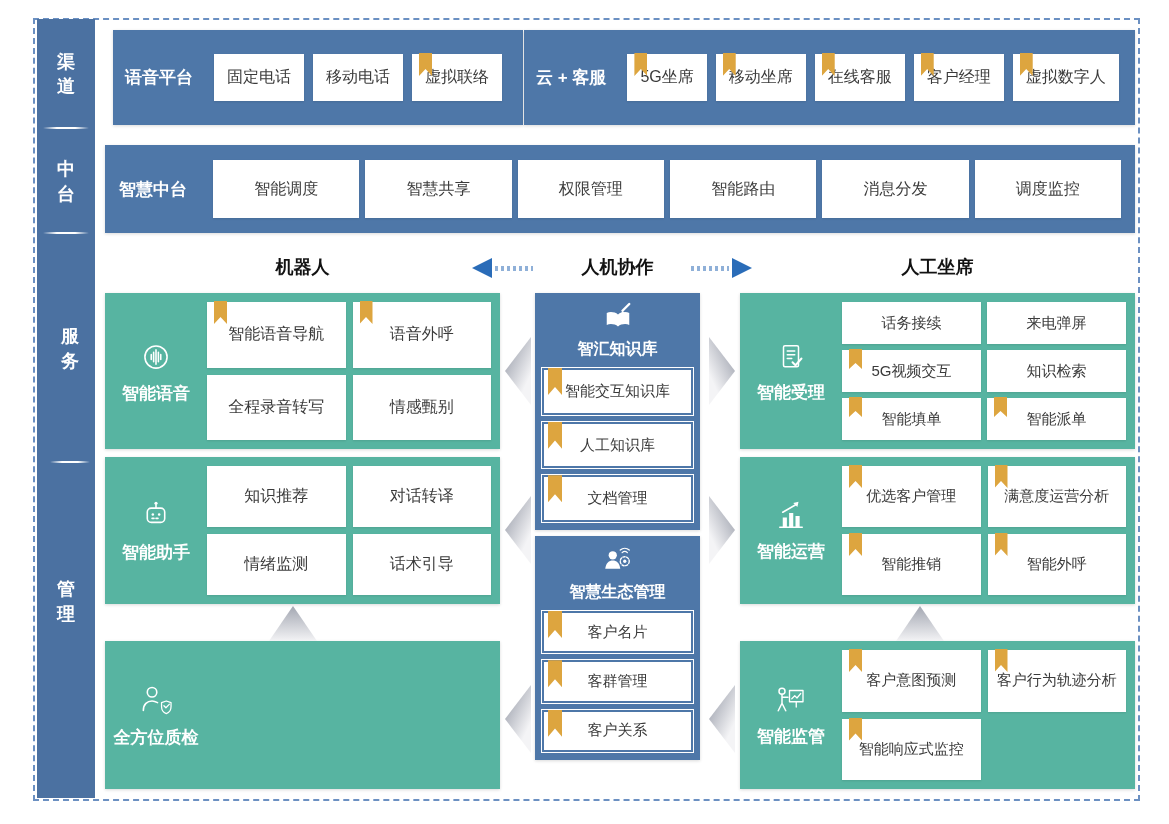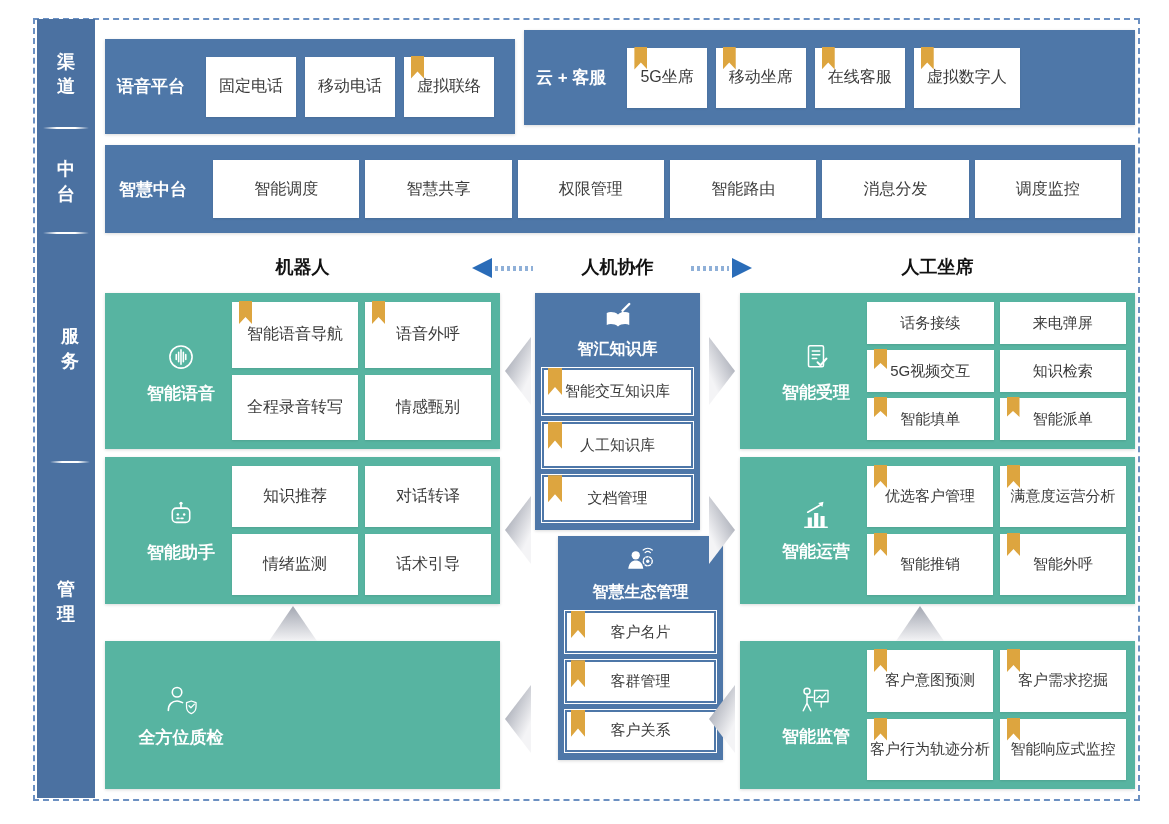--- a/index.html
+++ b/index.html
@@ -14,59 +14,59 @@
   .sidebar .side-sec:nth-of-type(2){height:105px;}
   .sidebar .side-sec:nth-of-type(3){height:229px;margin-left:8px;}
   .sidebar .side-sec:nth-of-type(4){height:277px;}
   .side-label{width:20px;text-align:center;word-break:break-all;line-height:1.35;font-size:18px;font-weight:bold;color:#fff;}
   .side-divider{position:absolute;bottom:0;left:10%;width:80%;height:2px;border-radius:2px;background:linear-gradient(90deg,transparent,#fff 30%,#fff 70%,transparent);}
   .side-sec:last-child .side-divider{display:none;}
 
   
   .bluerow{position:absolute;background:#4e77a8;display:flex;align-items:center;box-shadow:0 1px 3px rgba(0,0,0,.15);}
   .row1{top:30px;height:95px;padding:0 12px;gap:9px;box-sizing:border-box;}
-  .row1a{left:105px;width:410px;margin-top:9px;}
+  .row1a{left:113px;width:410px;}
   .row1b{left:524px;width:611px;}
   .row2{top:145px;height:88px;left:105px;width:1030px;padding:0 14px;gap:14px;box-sizing:border-box;}
   .blk-title{color:#fff;font-weight:bold;font-size:17px;white-space:nowrap;margin-right:12px;}
   .boxrow{display:flex;align-items:center;gap:9px;flex:1;}
   .row2 .boxrow{gap:6px;}
   .wbox{position:relative;background:#fff;display:flex;align-items:center;justify-content:center;color:#3b3b3b;font-size:16px;white-space:nowrap;box-shadow:0 1px 2px rgba(0,0,0,.10);}
-  .boxrow .wbox{height:60px;padding:0 13px;}
+  .boxrow .wbox{height:47px;padding:0 13px;}
   .row2 .wbox{flex:1;height:58px;}
   .ribbon{position:absolute;top:-1px;left:7px;width:13px;height:23px;background:#dda53f;clip-path:polygon(0 0,100% 0,100% 100%,50% 70%,0 100%);}
 
   
   .collab-label{position:absolute;top:252px;height:30px;line-height:30px;text-align:center;font-size:18px;font-weight:bold;color:#121212;}
   .cl-left{left:105px;width:395px;}
   .cl-center{left:535px;width:165px;}
   .cl-right{left:740px;width:395px;}
   .harrow{position:absolute;top:258px;display:flex;align-items:center;}
   .ha-left{left:472px;}
   .ha-right{left:688px;}
   .tri-l{width:0;height:0;border-top:10px solid transparent;border-bottom:10px solid transparent;border-right:20px solid #2a6cb8;}
   .tri-r{width:0;height:0;border-top:10px solid transparent;border-bottom:10px solid transparent;border-left:20px solid #2a6cb8;}
   .dash-tail{width:38px;height:5px;margin:0 3px;background:repeating-linear-gradient(to right,#8fb0d8 0 3px,transparent 3px 6px);}
 
   
   .tealblk{position:absolute;width:395px;background:#57b4a1;display:flex;box-shadow:0 1px 3px rgba(0,0,0,.15);}
   .lcol{left:105px;} .rcol{left:740px;}
   .b1{top:293px;height:156px;} .b2{top:457px;height:147px;} .b3{top:641px;height:148px;}
-  .blk-side{width:102px;flex:none;display:flex;flex-direction:column;align-items:center;justify-content:center;gap:6px;margin-left:25px;}
+  .blk-side{width:102px;flex:none;display:flex;flex-direction:column;align-items:center;justify-content:center;gap:6px;}
   .blk-name{color:#fff;font-weight:bold;font-size:17px;white-space:nowrap;}
   .grid2{flex:1;display:grid;grid-template-columns:1fr 1fr;gap:7px;padding:9px 9px 9px 0;}
   .grid2 .wbox{height:auto;font-size:16px;}
   .rcol .grid2 .wbox{font-size:15px;}
   .rows3{grid-template-rows:1fr 1fr 1fr;gap:6px;}
   .rows3 .wbox{font-size:15px;}
   .rows3 .ribbon{height:20px;}
 
   
   .bluecol{position:absolute;left:535px;width:165px;background:#4e77a8;display:flex;flex-direction:column;box-shadow:0 1px 3px rgba(0,0,0,.15);}
-  .m1{top:293px;height:237px;} .m2{top:536px;height:224px;margin-left:23px;}
+  .m1{top:293px;height:237px;} .m2{top:536px;height:224px;}
   .mid-head{display:flex;flex-direction:column;align-items:center;padding:8px 0 6px;gap:2px;}
   .mid-title{color:#fff;font-weight:bold;font-size:16px;}
   .mid-items{flex:1;display:flex;flex-direction:column;gap:7px;padding:2px 7px 8px;}
   .mbox{position:relative;flex:1;background:#fff;border:2px solid #4e77a8;outline:1px solid #fff;display:flex;align-items:center;justify-content:center;font-size:15px;color:#3b3b3b;white-space:nowrap;}
   .mbox .ribbon{left:4px;top:-2px;width:14px;height:27px;}
 
   
   .chev{position:absolute;width:26px;height:68px;}
   .chev-point-left{clip-path:polygon(100% 0,0 50%,100% 100%);background:linear-gradient(115deg,#a3a7b2 15%,#f4f4f6 75%);}
   .chev-point-right{clip-path:polygon(0 0,100% 50%,0 100%);background:linear-gradient(245deg,#a3a7b2 15%,#f4f4f6 75%);}
@@ -130,20 +130,24 @@
           <span class="ribbon"></span>
           <span>5G坐席</span>
         </div>
         <div class="wbox">
           <span class="ribbon"></span>
           <span>移动坐席</span>
         </div>
         <div class="wbox">
           <span class="ribbon"></span>
           <span>在线客服</span>
+        </div>
+        <div class="wbox">
+          <span class="ribbon"></span>
+          <span>客户经理</span>
         </div>
         <div class="wbox">
           <span class="ribbon"></span>
           <span>虚拟数字人</span>
         </div>
       </div>
   </section>
 
   <section class="bluerow row2">
     <div class="blk-title">智慧中台</div>
@@ -404,24 +408,20 @@
       <div class="blk-name">智能监管</div>
     </div>
     <div class="grid2">
 
     <div class="wbox">
           <span class="ribbon"></span>
           <span>客户意图预测</span>
         </div>
         <div class="wbox">
           <span class="ribbon"></span>
-          <span>客户需求挖掘</span>
-        </div>
-        <div class="wbox">
-          <span class="ribbon"></span>
           <span>客户行为轨迹分析</span>
         </div>
         <div class="wbox">
           <span class="ribbon"></span>
           <span>智能响应式监控</span>
         </div>
       </div>
     <div class="chev chev-point-left at-left"></div>
   </section>
 

